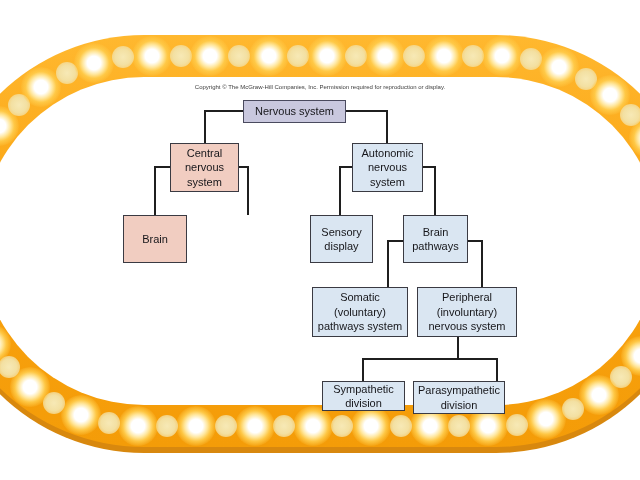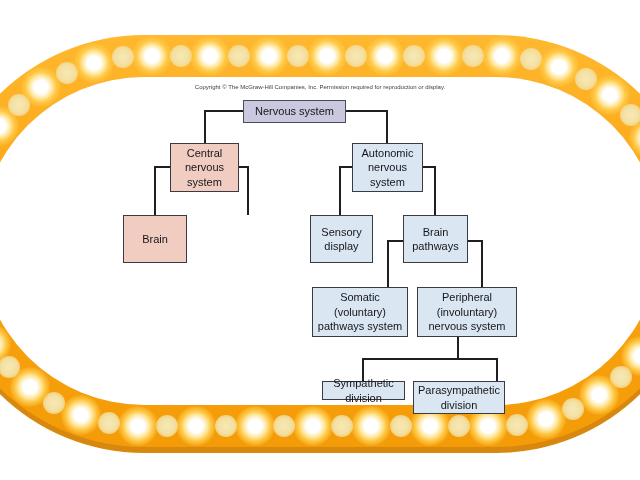--- a/index.html
+++ b/index.html
@@ -144,21 +144,21 @@
     <div class="node blue" style="left:312px;top:287px;width:96px;height:50px">
       <span>Somatic
 (voluntary)
 pathways system</span>
       </div>
     <div class="node blue" style="left:417px;top:287px;width:100px;height:50px">
       <span>Peripheral
 (involuntary)
 nervous system</span>
       </div>
-    <div class="node blue" style="left:322px;top:381px;width:83px;height:19px">
+    <div class="node blue" style="left:322px;top:381px;width:83px;height:30px">
       <span>Sympathetic
 division</span>
       </div>
     <div class="node blue" style="left:413px;top:381px;width:92px;height:33px">
       <span>Parasympathetic
 division</span>
       </div>
   </div>
 </div>
 

